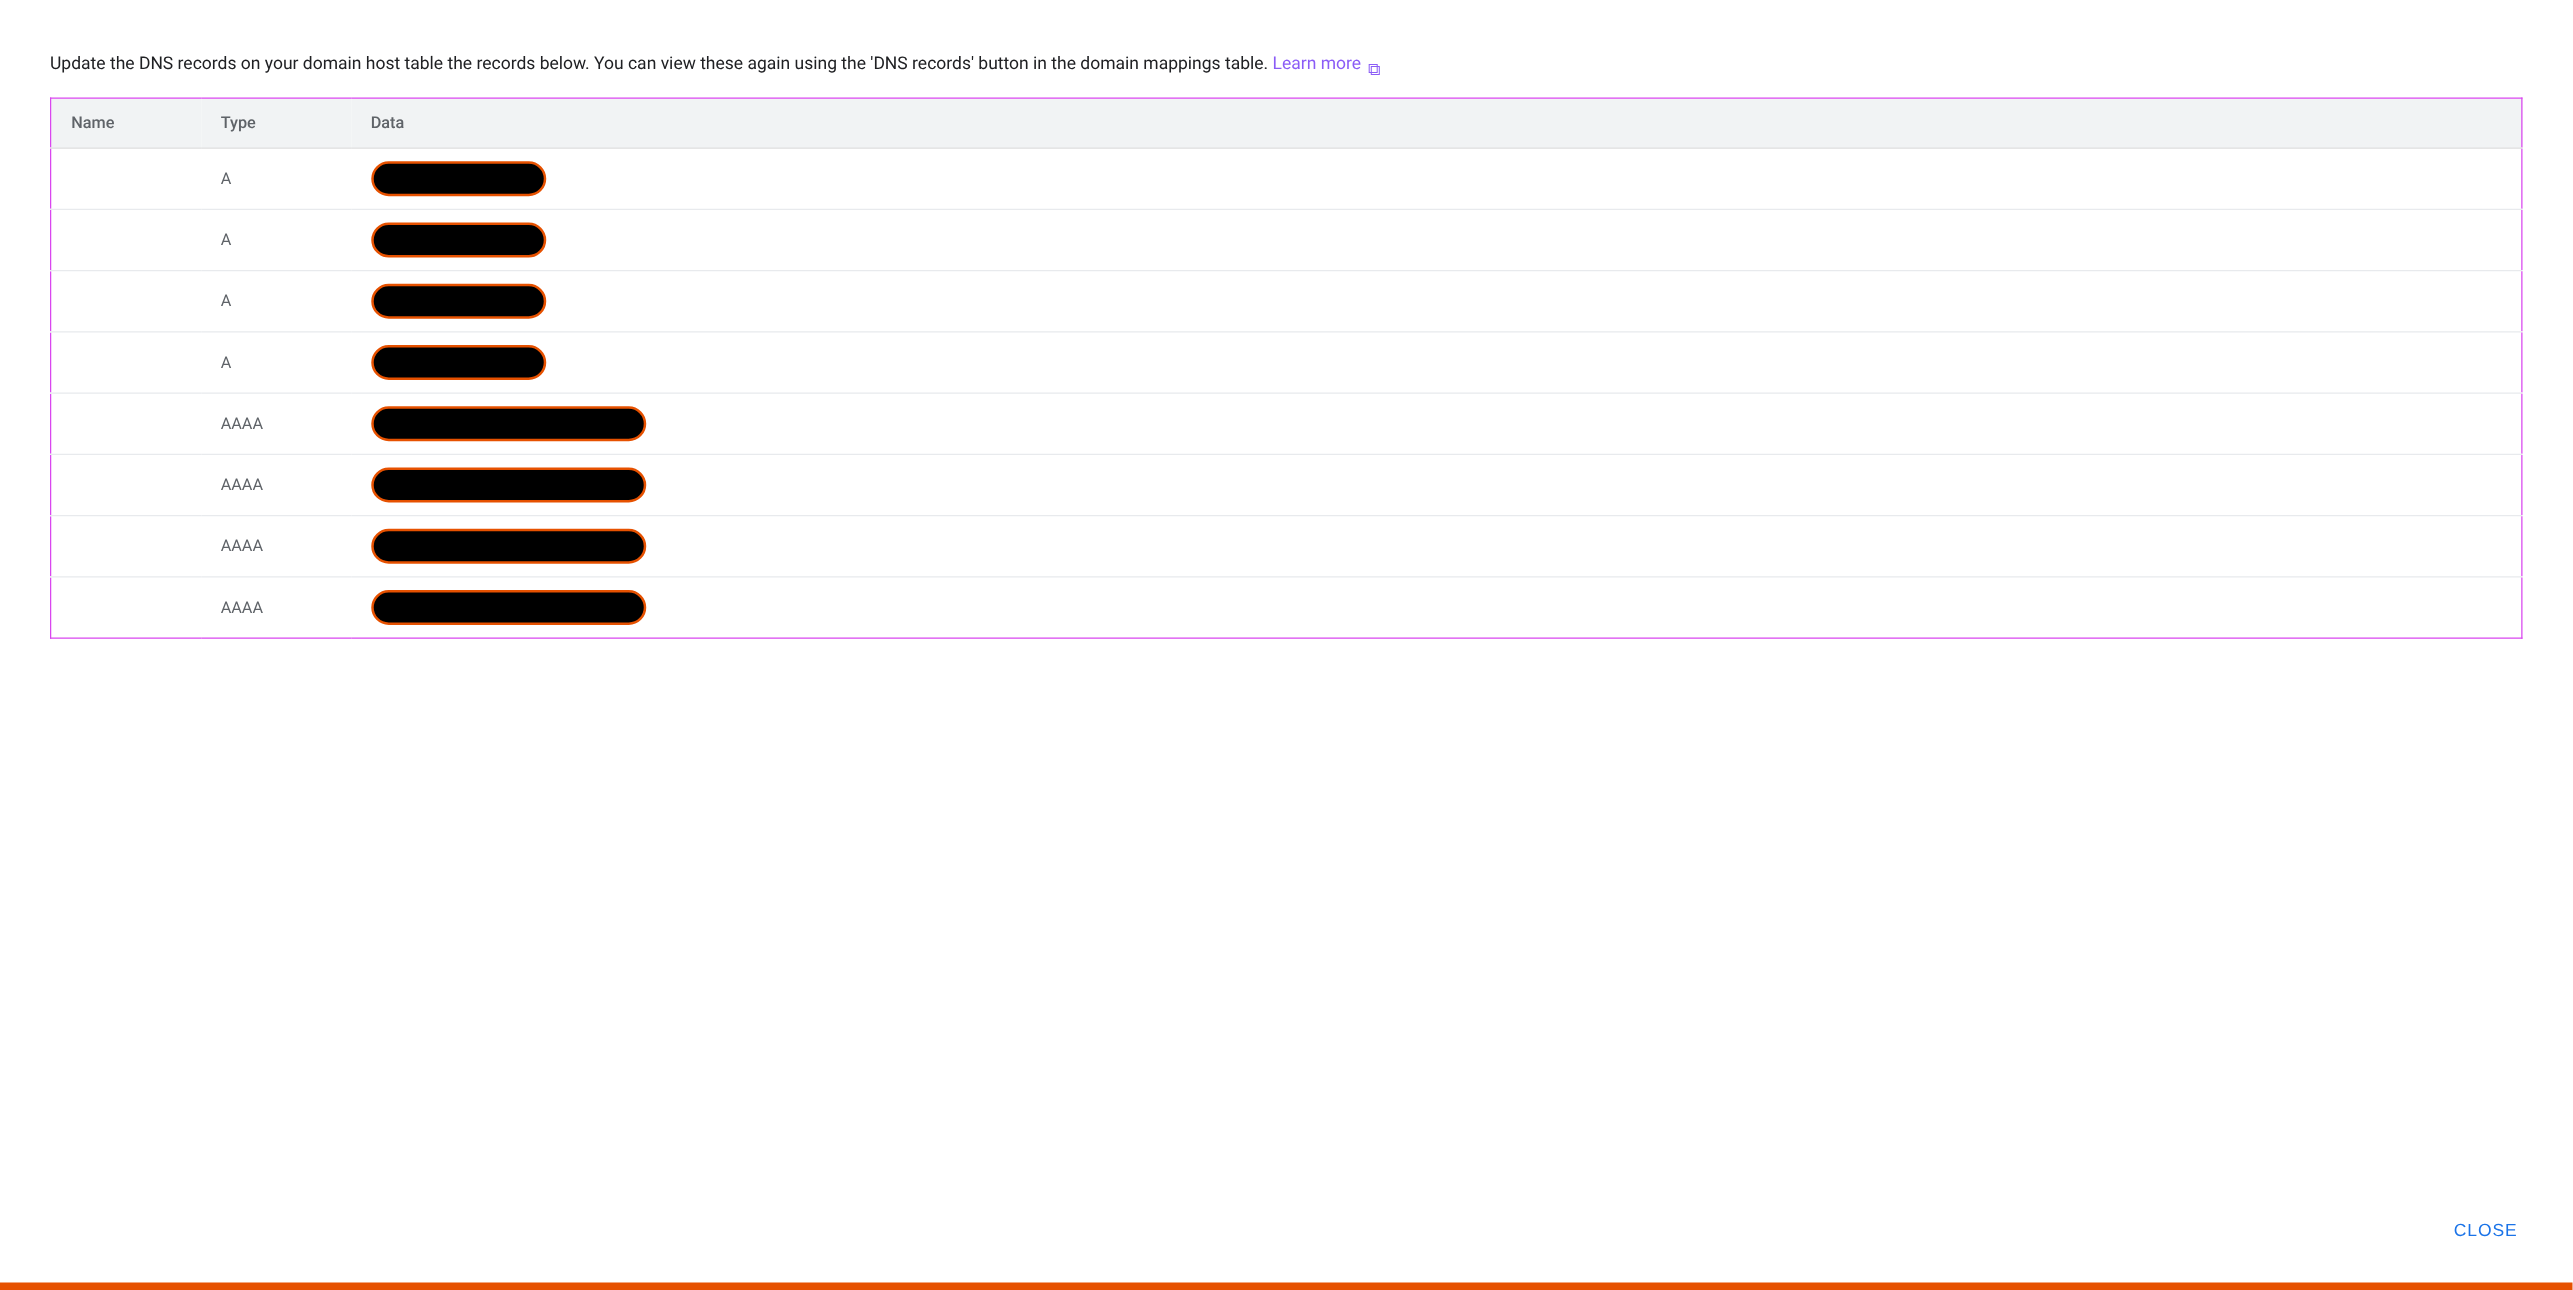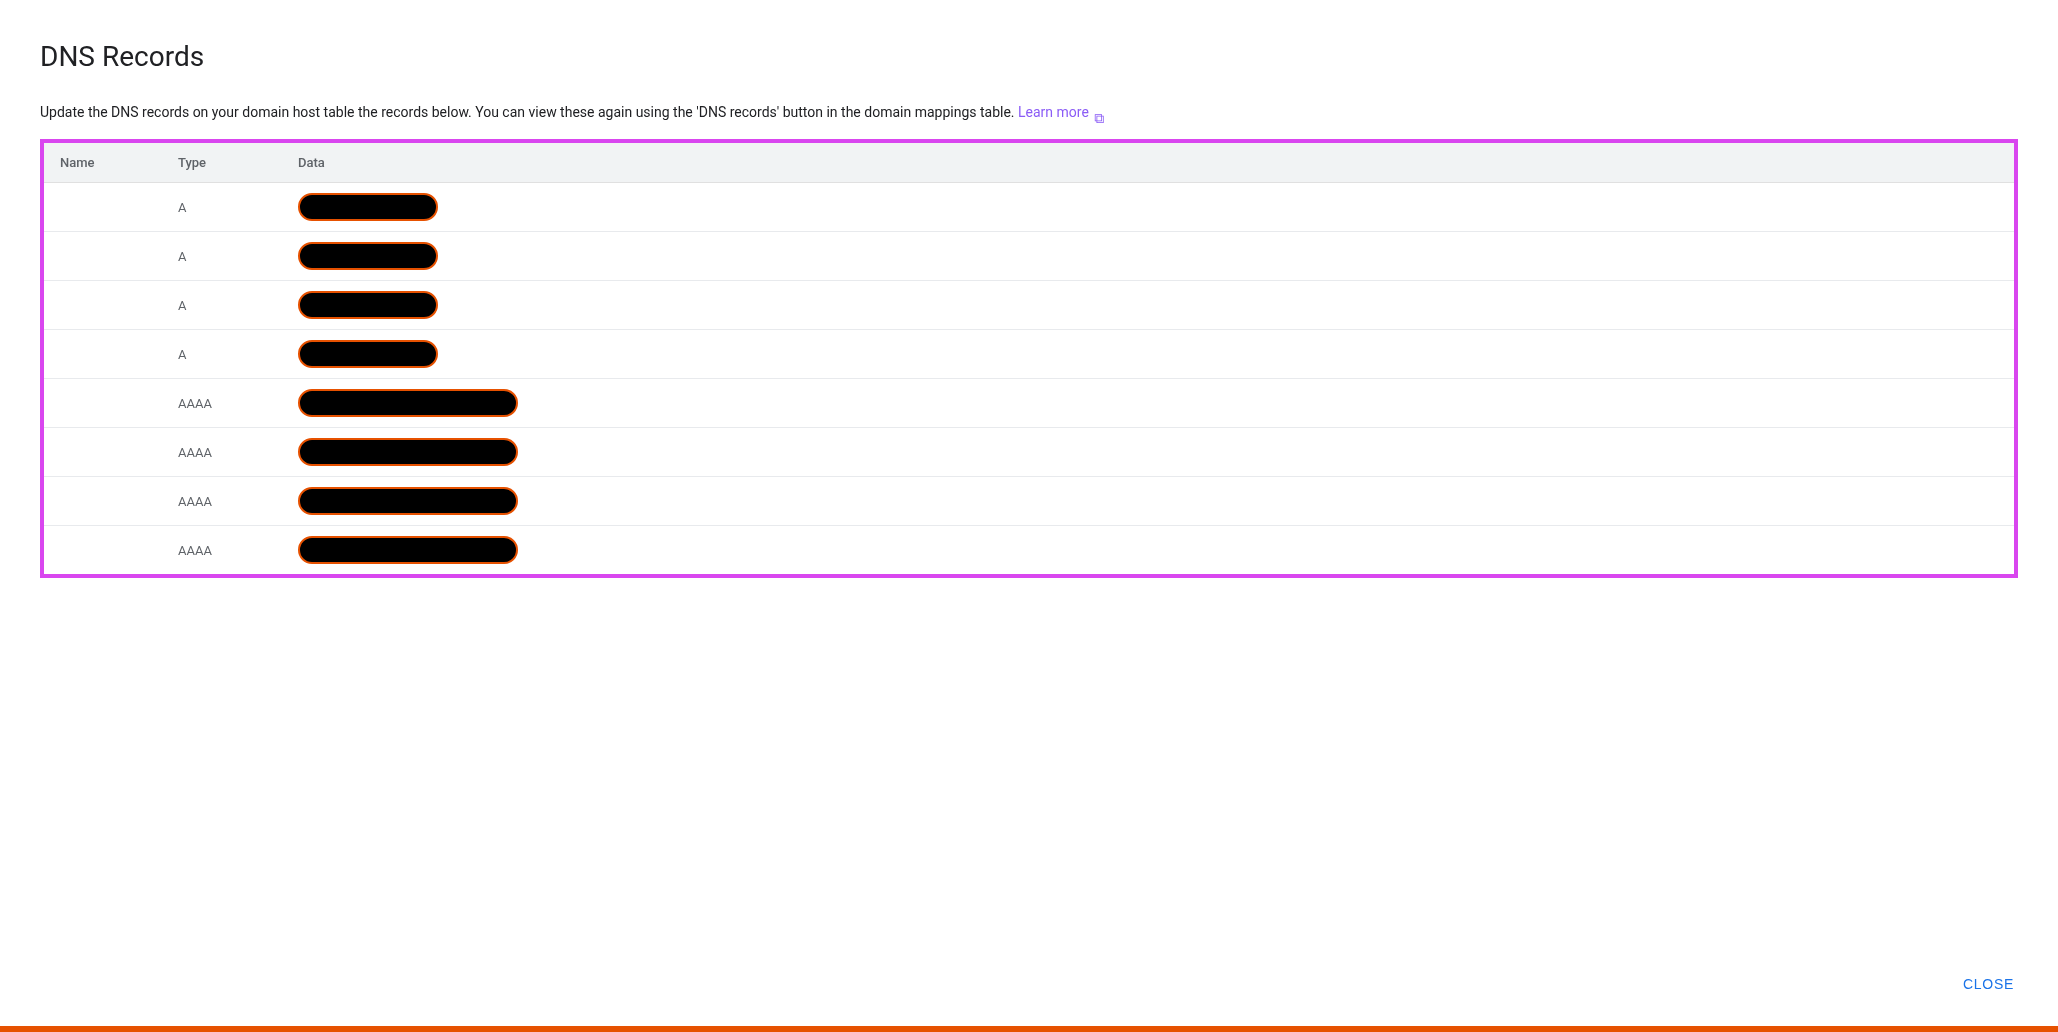--- a/index.html
+++ b/index.html
@@ -55,21 +55,21 @@
       margin-bottom: 16px;
     }
 
     .domain-label strong {
       font-weight: 600;
     }
 
     .dns-table {
       width: 100%;
       border-collapse: collapse;
-      border: 4px solid #d946ef;
+      border: 1px solid #d946ef;
     }
 
     .dns-table thead tr {
       background: #f1f3f4;
     }
 
     .dns-table th {
       text-align: left;
       padding: 12px 16px;
       font-size: 13px;
@@ -141,21 +141,20 @@
       left: 0;
       right: 0;
       height: 6px;
       background: #e65100;
     }
   </style>
 </head>
 <body>
 
 <div class="page-container">
-  <h1 class="page-title">DNS Records</h1>
 
   <p class="description">
     <span>Update the DNS records on your domain host table the records below. You can view these again using the 'DNS records' button in the domain mappings table.</span>
     <a href="#">
       <span>Learn more</span>
       <span class="external-icon">⧉</span>
     </a>
   </p>
 
 

